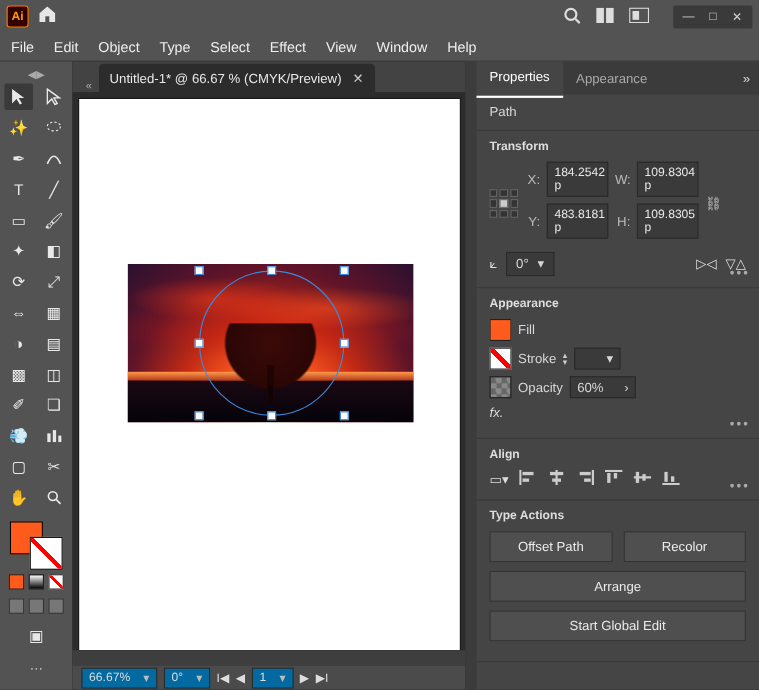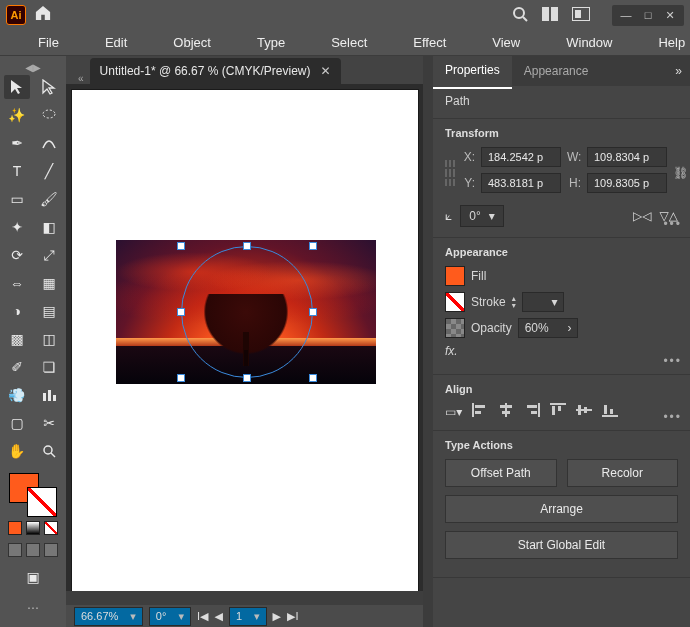--- a/index.html
+++ b/index.html
@@ -7,21 +7,21 @@
   .window { display:flex; flex-direction:column; height:100%; background:#535353;}
   
   .titlebar { height:30px; background:#535353; display:flex; align-items:center; padding:0 6px; }
   .titlebar .left { display:flex; align-items:center; gap:8px; }
   .ai-logo { width:20px; height:20px; background:#330000; border:1px solid #ff7900; color:#ff9a00; font-weight:bold; font-size:11px; display:flex; align-items:center; justify-content:center; border-radius:3px;}
   .home-ic { color:#e6e6e6; font-size:16px; }
   .titlebar .right { margin-left:auto; display:flex; align-items:center; gap:14px; color:#ddd; }
   .win-buttons { display:flex; gap:10px; margin-left:8px; background:#3a3a3a; padding:4px 8px; border-radius:2px;}
   .win-buttons span { width:12px; text-align:center; font-size:11px; color:#ccc;}
   .menubar { height:26px; background:#535353; display:flex; align-items:center; gap:18px; padding:0 10px; color:#eee; font-size:13px; border-bottom:1px solid #3c3c3c;}
-  .menubar span { cursor:default;margin-left:28px; }
+  .menubar span { cursor:default; }
   
   .main { flex:1; display:flex; background:#303030; min-height:0;}
   
   .tools { width:66px; background:#535353; display:flex; flex-direction:column; align-items:center; padding:6px 0; gap:2px; }
   .tool-grid { display:grid; grid-template-columns: 26px 26px; gap:4px 6px; }
   .tool { width:26px; height:24px; display:flex; align-items:center; justify-content:center; color:#e8e8e8; font-size:14px; border-radius:2px; }
   .tool.sel { background:#3a3a3a; }
   .swatches { margin-top:8px; width:56px; display:flex; flex-direction:column; align-items:center; gap:4px;}
   .fill-stroke { position:relative; width:48px; height:44px;}
   .fill-sw { position:absolute; top:0; left:0; width:30px; height:30px; background:#ff5b1c; border:1px solid #000;}
@@ -74,21 +74,21 @@
   
   .panel { width:257px; background:#454545; display:flex; flex-direction:column; color:#d7d7d7; font-size:12px; overflow-y:auto;}
   .panel-tabs{ display:flex; align-items:center; background:#3b3b3b; height:30px;}
   .ptab{ padding:17px 12px; height:100%; display:flex; align-items:center; color:#aaa;}
   .ptab.active{ color:#fff; border-bottom:2px solid #fff; background:#454545;}
   .psection{ padding:8px 12px 10px; border-bottom:1px solid #383838; position:relative;}
   .psection h4{ font-size:11px; font-weight:600; color:#ddd; margin-bottom:8px;}
   .dots{ position:absolute; right:8px; bottom:6px; color:#aaa; letter-spacing:2px;}
   .row{ display:flex; align-items:center; gap:6px; margin-bottom:6px;}
   .lbl{ color:#bbb; width:14px; text-align:right;}
-  .val{ background:#3a3a3a; border:1px solid #2a2a2a; padding:3px 6px; color:#e8e8e8; width:80px; font-size:11px;}
+  .val{ background:#3a3a3a; border:1px solid #2a2a2a; padding:3px 6px; color:#e8e8e8; width:56px; font-size:11px;}
   .ref-grid{ width:26px; height:26px; display:grid; grid-template-columns:repeat(3,1fr); grid-template-rows:repeat(3,1fr); gap:2px;}
   .ref-grid div{ background:#333; border:1px solid #666;}
   .ref-grid .sel{ background:#ccc;}
   .link-ic{ color:#ccc;}
   .ang-row{ display:flex; align-items:center; gap:8px;}
   .deg{ background:#3a3a3a; border:1px solid #2a2a2a; padding:3px 8px; display:inline-flex; align-items:center; gap:8px;}
   .flip{ display:flex; gap:8px; margin-left:auto;}
   .sw-box{ width:20px; height:20px; border:1px solid #222;}
   .sw-fill{ background:#ff5b1c;}
   .sw-nostroke{ background:#fff; position:relative;}

